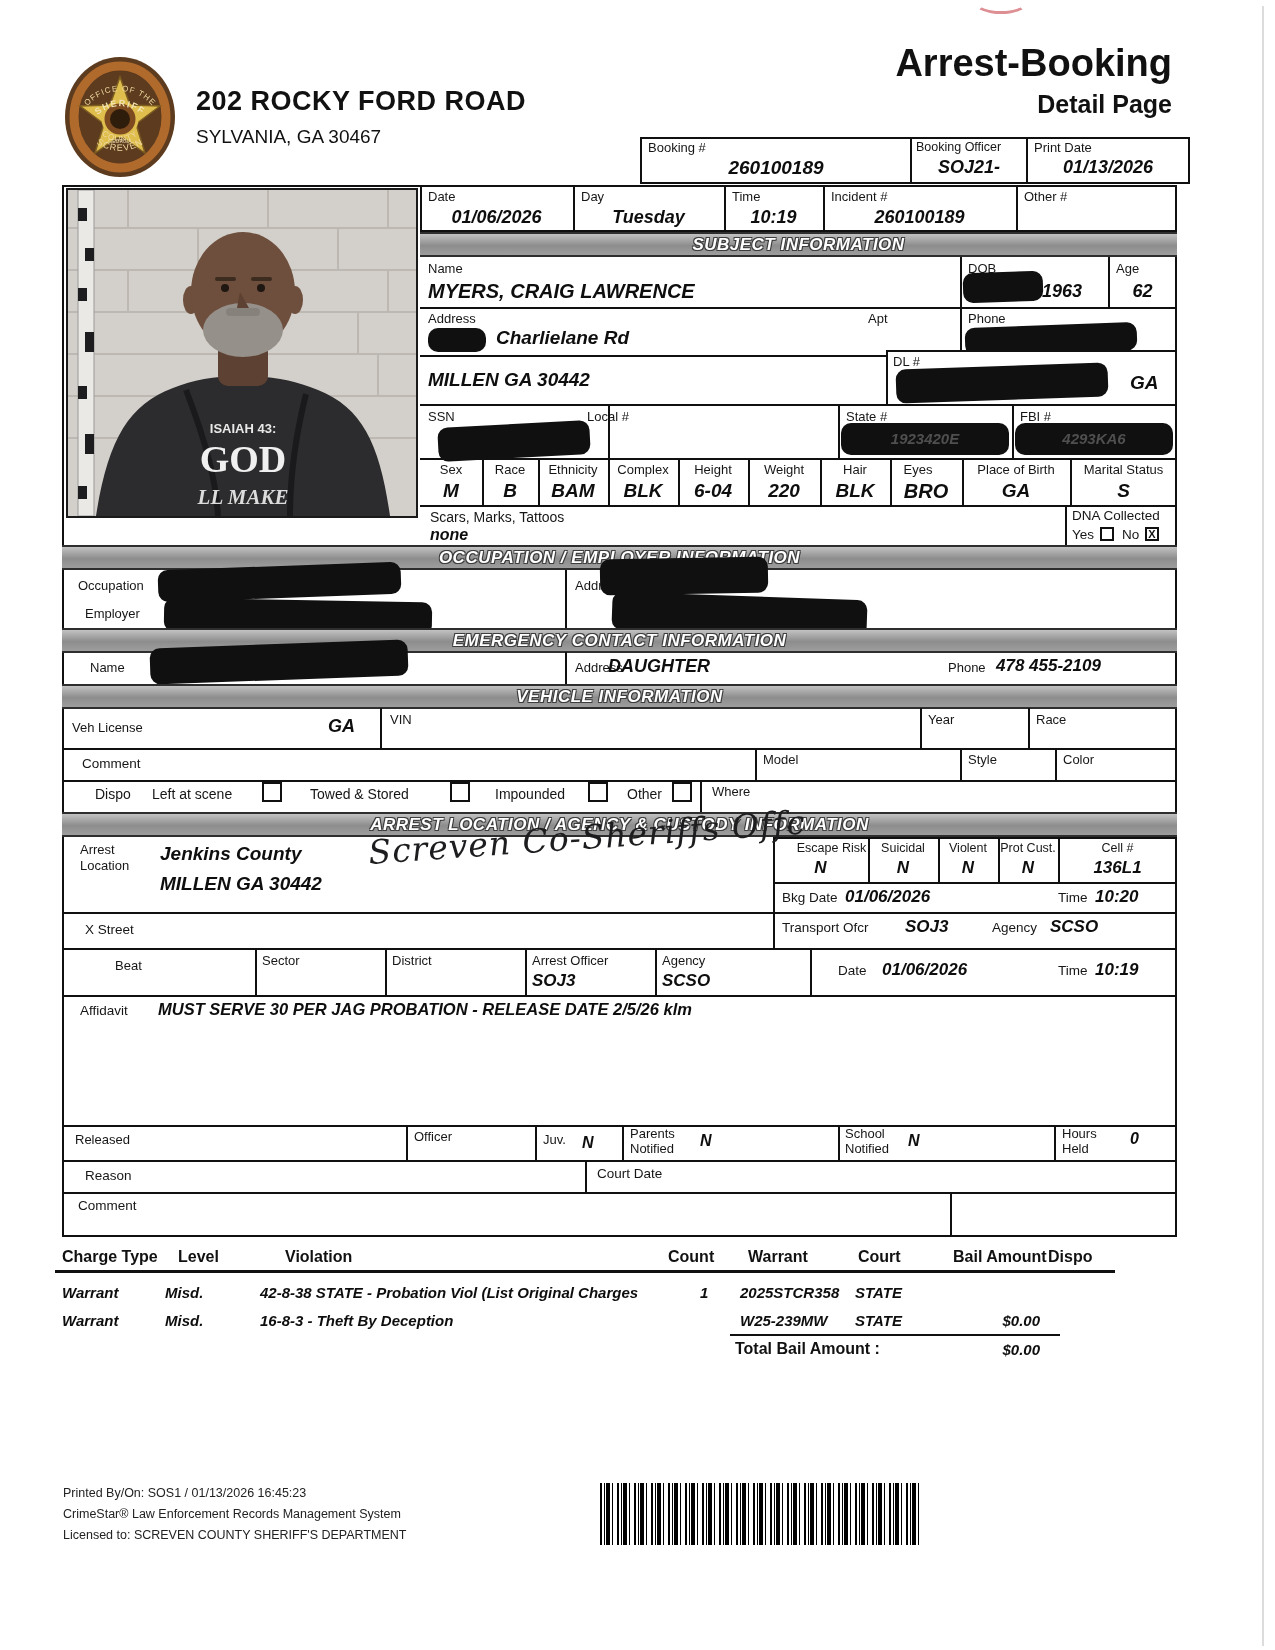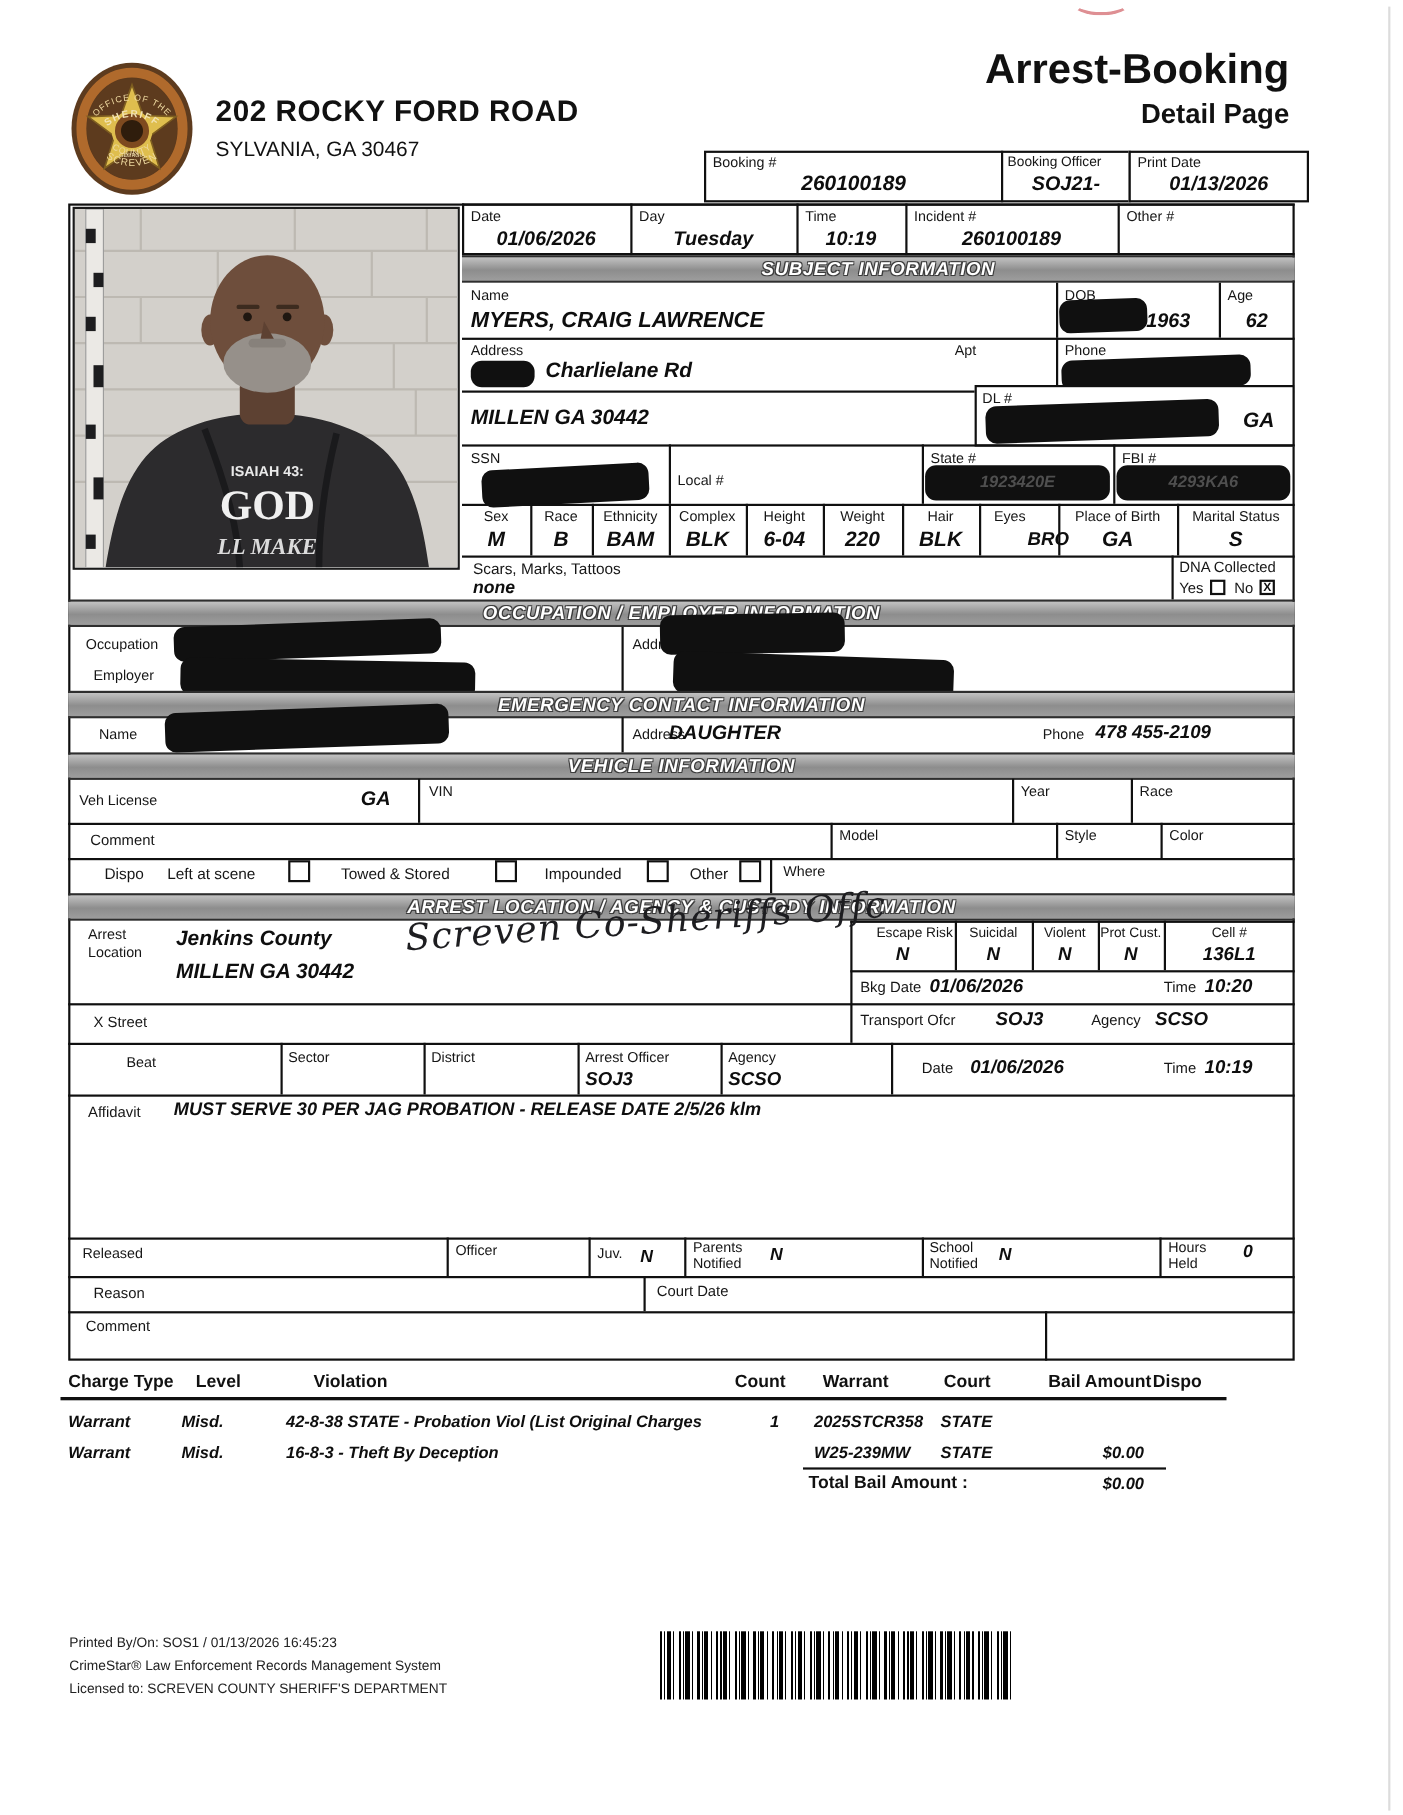--- a/index.html
+++ b/index.html
@@ -180,21 +180,21 @@
   <div class="vl" style="left:428px;top:369px;font-size:19px;">MILLEN GA 30442</div>
   <div class="bx" style="left:886px;top:350px;width:291px;height:56px;"></div>
   <div class="lb" style="left:893px;top:354px;">DL #</div>
   <div class="red" style="left:896px;top:366px;width:212px;height:34px;transform:rotate(-2deg);"></div>
   <div class="vl" style="left:1130px;top:372px;font-size:19px;">GA</div>
   <div class="ln" style="left:420px;top:404px;width:757px;height:2px;"></div>
 
   <div class="lb" style="left:428px;top:409px;">SSN</div>
   <div class="red" style="left:438px;top:424px;width:152px;height:34px;transform:rotate(-3deg);"></div>
   <div class="ln" style="left:608px;top:404px;width:2px;height:54px;"></div>
-  <div class="lb" style="left:616px;top:409px;margin-top:20px;">Local #</div>
+  <div class="lb" style="left:587px;top:409px;">Local #</div>
   <div class="ln" style="left:838px;top:404px;width:2px;height:54px;"></div>
   <div class="lb" style="left:846px;top:409px;">State #</div>
   <div class="red" style="left:841px;top:423px;width:168px;height:32px;">
       <span>1923420E</span>
     </div>
   <div class="ln" style="left:1012px;top:404px;width:2px;height:54px;"></div>
   <div class="lb" style="left:1020px;top:409px;text-align:right;">FBI #</div>
   <div class="red" style="left:1015px;top:423px;width:158px;height:32px;">
       <span>4293KA6</span>
     </div>
@@ -217,21 +217,21 @@
   <div class="vl" style="left:538px;top:480px;width:70px;text-align:center;font-size:19px;">BAM</div>
   <div class="lb" style="left:608px;top:462px;width:70px;text-align:center;">Complex</div>
   <div class="vl" style="left:608px;top:480px;width:70px;text-align:center;font-size:19px;">BLK</div>
   <div class="lb" style="left:678px;top:462px;width:70px;text-align:center;">Height</div>
   <div class="vl" style="left:678px;top:480px;width:70px;text-align:center;font-size:19px;">6-04</div>
   <div class="lb" style="left:748px;top:462px;width:72px;text-align:center;">Weight</div>
   <div class="vl" style="left:748px;top:480px;width:72px;text-align:center;font-size:19px;">220</div>
   <div class="lb" style="left:820px;top:462px;width:70px;text-align:center;">Hair</div>
   <div class="vl" style="left:820px;top:480px;width:70px;text-align:center;font-size:19px;">BLK</div>
   <div class="lb" style="left:890px;top:462px;width:56px;text-align:center;">Eyes</div>
-  <div class="vl" style="left:890px;top:480px;width:72px;text-align:center;font-size:17px;margin-left:27px;">BRO</div>
+  <div class="vl" style="left:890px;top:480px;width:72px;text-align:center;font-size:20px;">BRO</div>
   <div class="lb" style="left:962px;top:462px;width:108px;text-align:center;">Place of Birth</div>
   <div class="vl" style="left:962px;top:480px;width:108px;text-align:center;font-size:19px;">GA</div>
   <div class="lb" style="left:1070px;top:462px;width:107px;text-align:center;">Marital Status</div>
   <div class="vl" style="left:1070px;top:480px;width:107px;text-align:center;font-size:19px;">S</div>
   <div class="ln" style="left:420px;top:505px;width:757px;height:2px;"></div>
 
   <div class="lb" style="left:430px;top:509px;font-size:14px;">Scars, Marks, Tattoos</div>
   <div class="vl" style="left:430px;top:526px;font-size:16px;">none</div>
   <div class="ln" style="left:1065px;top:505px;width:2px;height:40px;"></div>
   <div class="lb" style="left:1072px;top:508px;font-size:13.5px;">DNA Collected</div>

